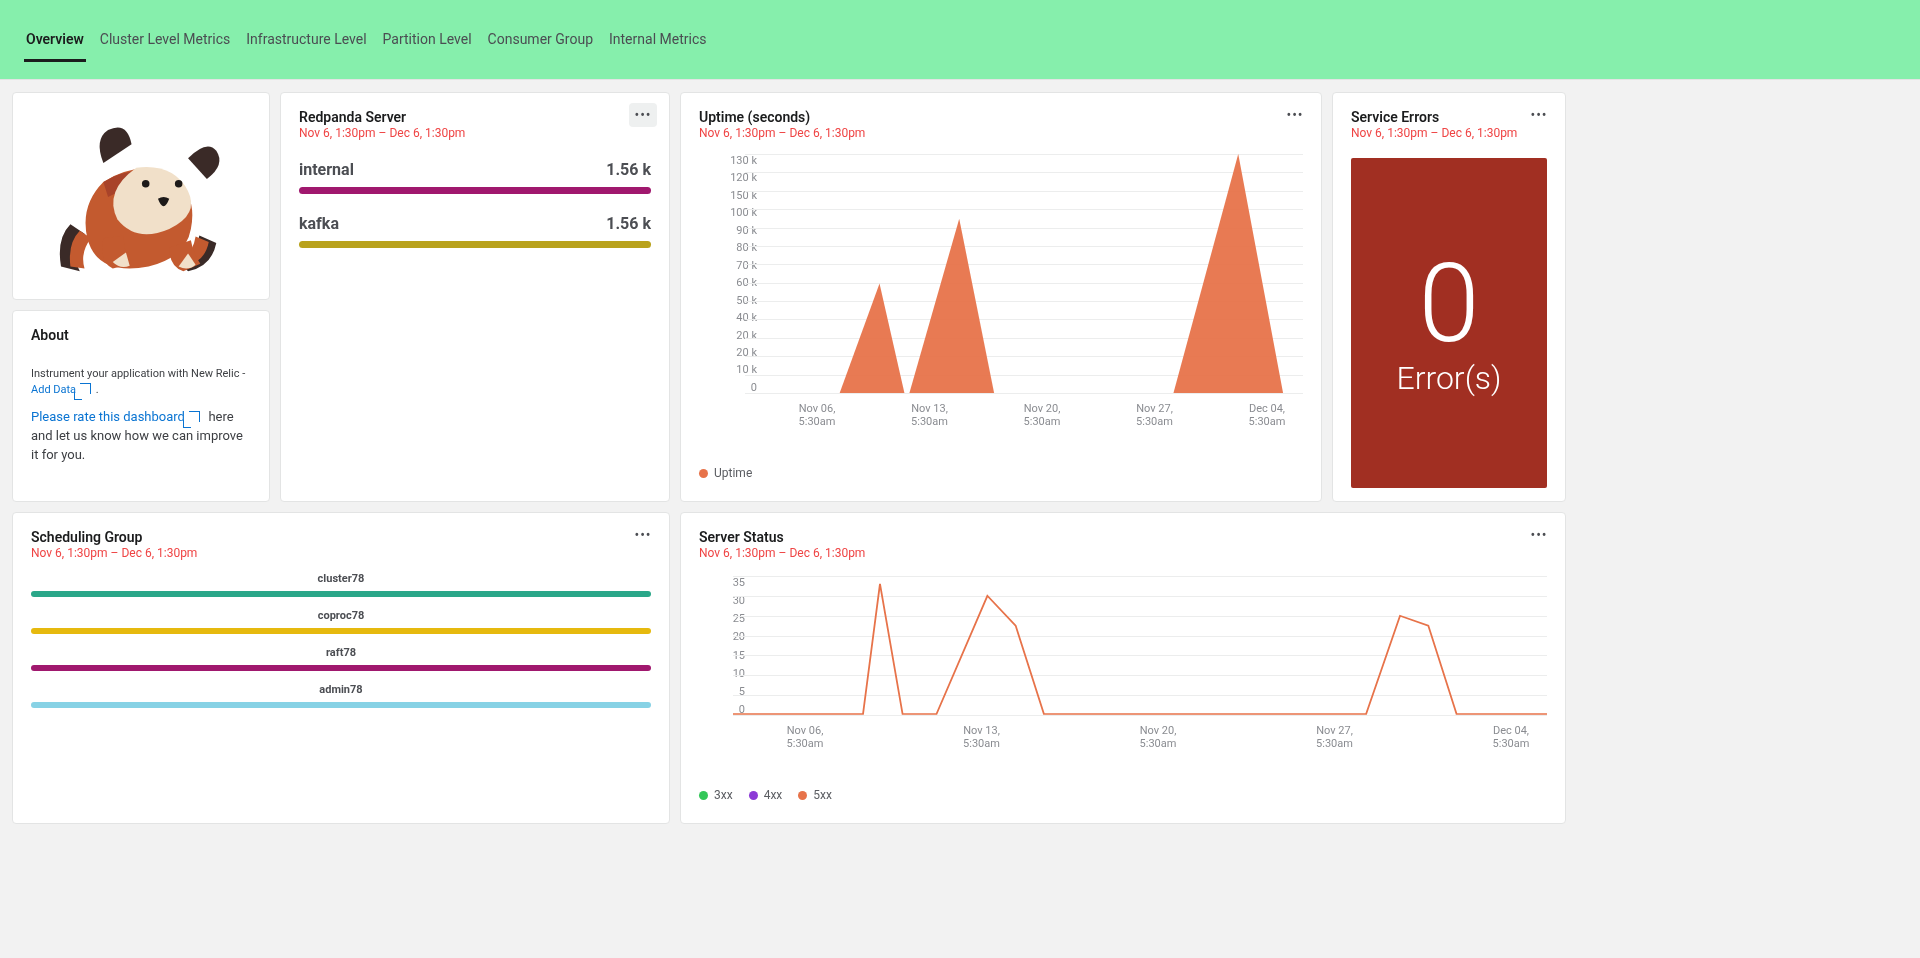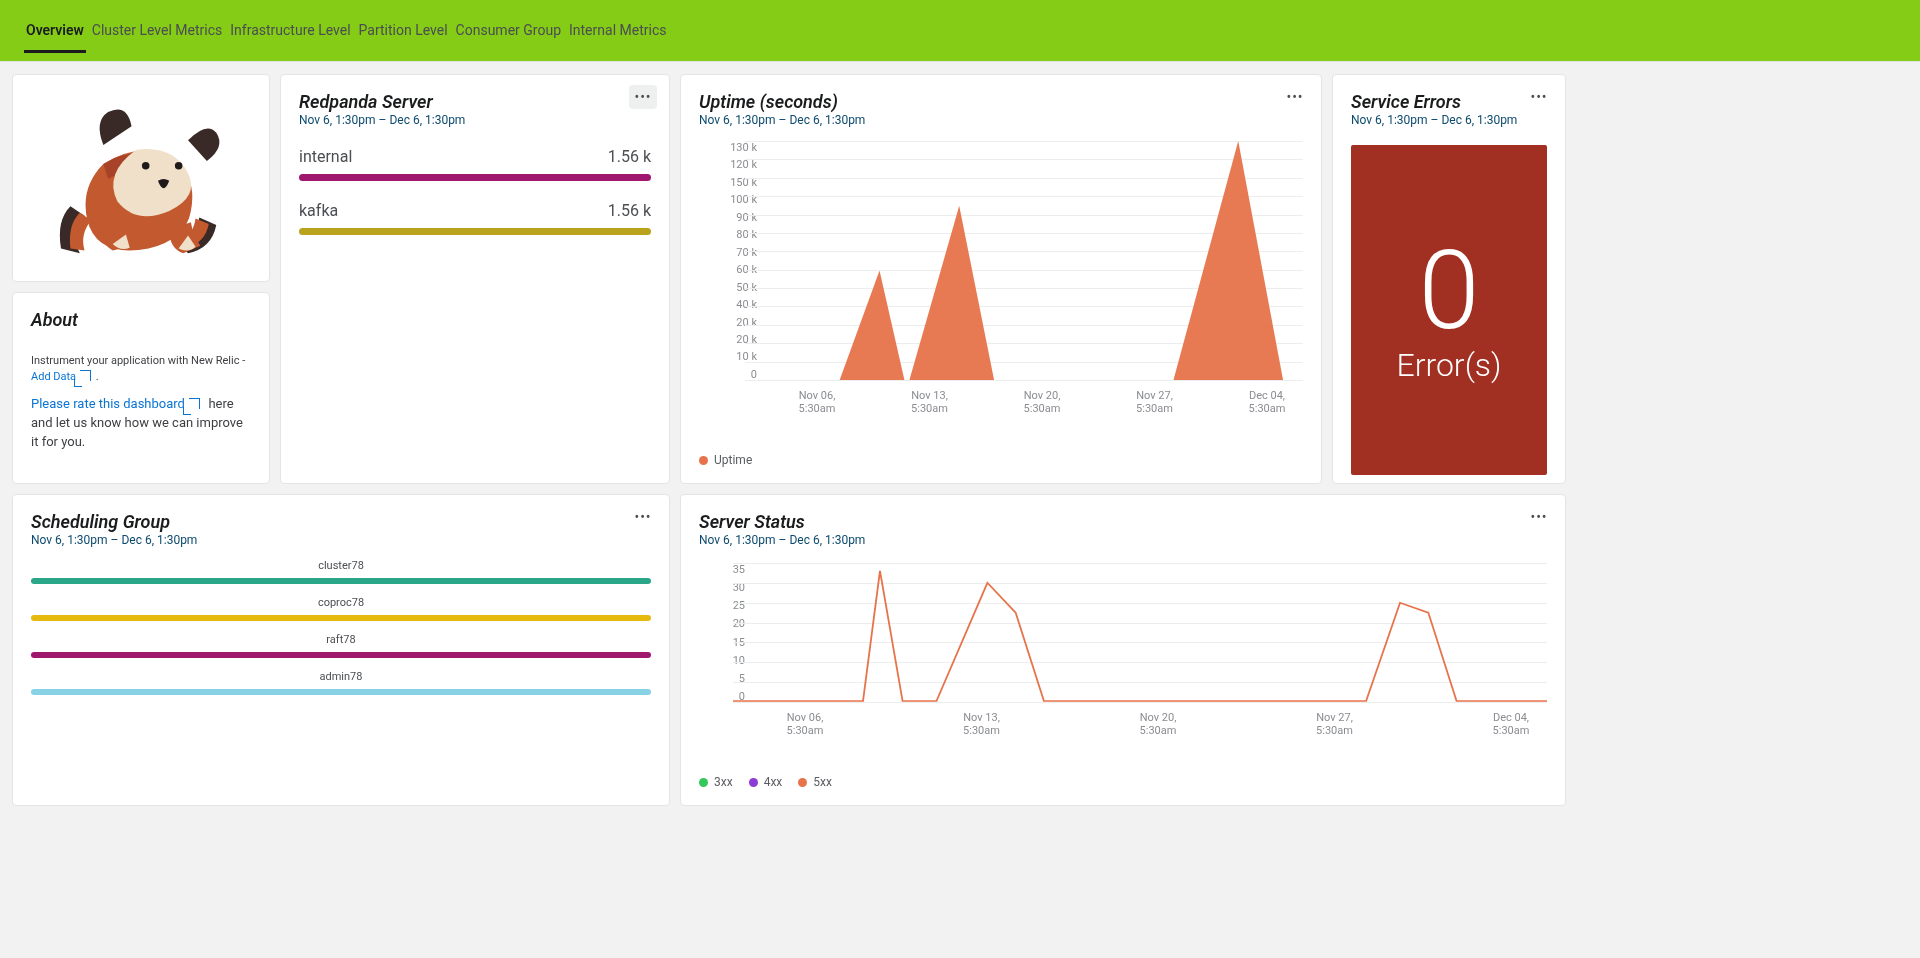--- a/index.html
+++ b/index.html
@@ -3,24 +3,24 @@
 <meta charset="utf-8">
 <style>
 * { box-sizing: border-box; margin: 0; padding: 0; }
 body {
   font-family: -apple-system, BlinkMacSystemFont, "Segoe UI", Roboto, Helvetica, Arial, sans-serif;
   background: #f2f2f2;
   color: #1b1c1d;
   font-size: 14px;
 }
 .tabbar {
-  background: #84cc16;
+  background: #86efac;
   display: flex;
-  gap: 4px;
-  padding: 8px 24px;
+  gap: 12px;
+  padding: 17px 24px;
   border-bottom: 1px solid #e3e4e4;
 }
 .tab {
   padding: 14px 2px 12px;
   color: #4b4d52;
   border-bottom: 3px solid transparent;
   cursor: pointer;
   font-weight: 400;
 }
 .tab.active {
@@ -36,22 +36,22 @@
   gap: 10px;
 }
 .card {
   background: #fff;
   border: 1px solid #e3e4e4;
   border-radius: 4px;
   padding: 16px 18px;
   position: relative;
   overflow: hidden;
 }
-.card-title { font-weight: 600; font-size: 18px; font-style: italic; }
-.card-subtitle { font-size: 12px; color: #0c4a6e; margin-top: 1px; }
+.card-title { font-weight: 600; font-size: 14px; }
+.card-subtitle { font-size: 12px; color: #ef4444; margin-top: 1px; }
 .more {
   position: absolute;
   top: 10px; right: 12px;
   width: 28px; height: 24px;
   border-radius: 4px;
   display: flex; align-items: center; justify-content: center;
   cursor: pointer;
 }
 .more:hover, .more.hover { background: #eef0f0; }
 .dots { letter-spacing: 1px; font-size: 14px; color: #4b4d52; }
@@ -59,21 +59,21 @@
 
 .logo-card   { grid-column: 1; grid-row: 1; }
 .about-card  { grid-column: 1; grid-row: 2; }
 .redpanda-card { grid-column: 2; grid-row: 1 / span 2; }
 .uptime-card { grid-column: 3; grid-row: 1 / span 2; }
 .errors-card { grid-column: 4; grid-row: 1 / span 2; }
 .sched-card  { grid-column: 1 / span 2; grid-row: 3; }
 .status-card { grid-column: 3 / span 2; grid-row: 3; }
 
 
-.bar-row { margin-top: 20px; }
+.bar-row { margin-top: 20px; font-weight: bold; }
 .bar-head { display: flex; justify-content: space-between; font-size: 16px; color: #4c4e53; margin-bottom: 8px; }
 .bar-track { height: 7px; border-radius: 4px; width: 100%; }
 
 a.link { color: #0a74d2; text-decoration: none; cursor: pointer; }
 .ext-icon { display: inline-block; width: 11px; height: 11px; border: 1.2px solid currentColor; border-left: none; border-bottom: none; position: relative; margin: 0 2px -1px 4px;}
 .ext-icon::after{content:"";position:absolute;left:-6px;bottom:-6px;width:7px;height:7px;border:1.2px solid currentColor;border-top:none;border-right:none;}
 
 
 .chart-area { position: relative; margin-top: 14px; height: 270px; }
 .ylabels { position: absolute; left: 16px; top: 0; bottom: 30px; width: 42px; display: flex; flex-direction: column; justify-content: space-between; font-size: 11px; color: #8a8c91; text-align: right;}

